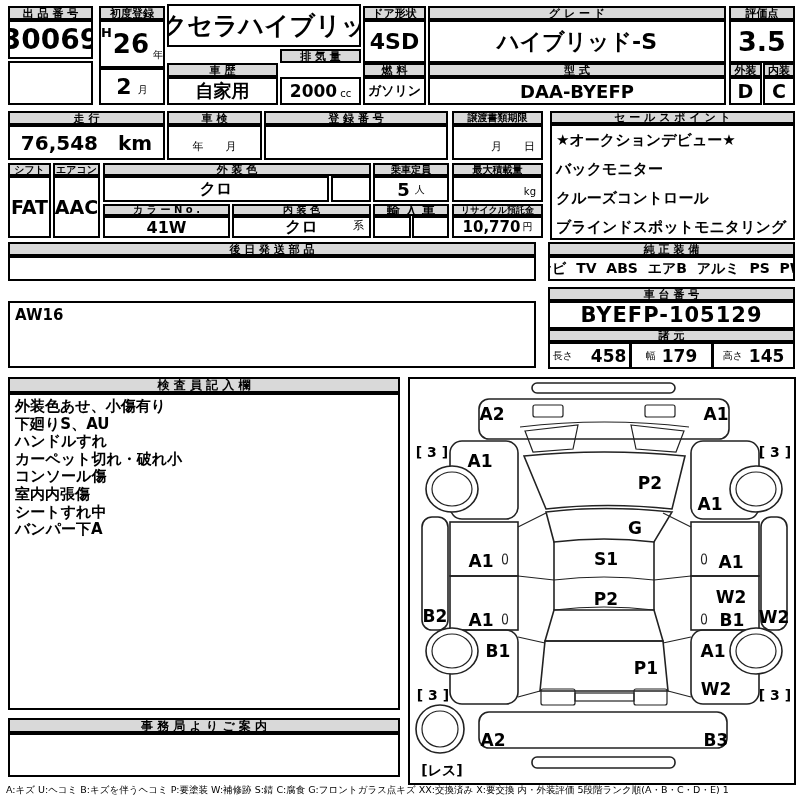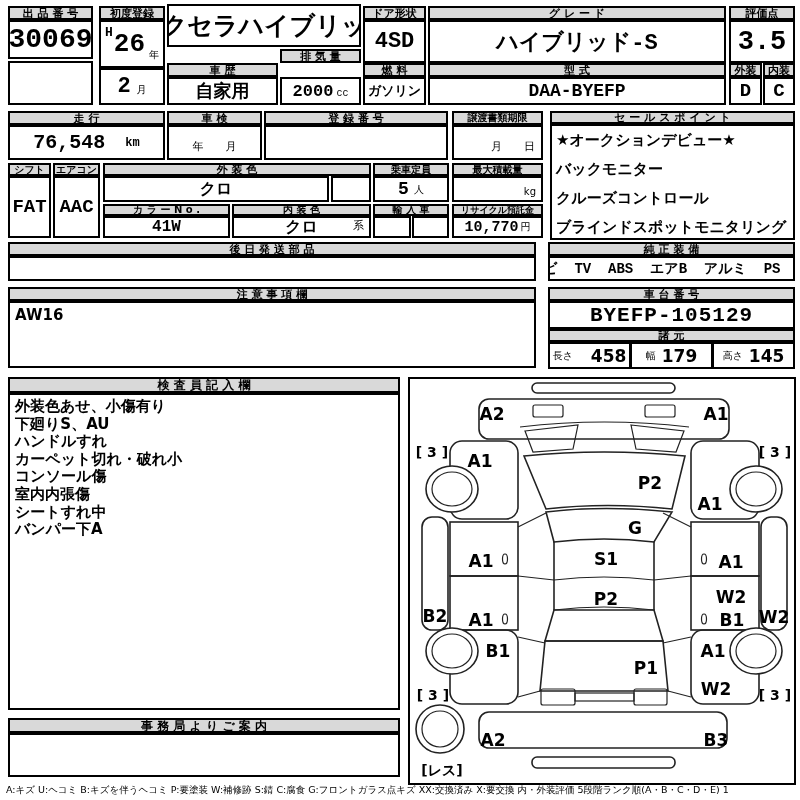--- a/index.html
+++ b/index.html
@@ -1,21 +1,21 @@
 <!DOCTYPE html>
 <html><head>
 <meta charset="utf-8">
 <style>
   html,body{margin:0;padding:0;background:#fff;}
   #sheet{position:relative;width:800px;height:800px;background:#fff;
     font-family:"DejaVu Sans","Liberation Sans",sans-serif;color:#000;}
   .cell{position:absolute;box-sizing:border-box;border:2px solid #000;background:#fff;
     display:flex;align-items:center;justify-content:center;overflow:hidden;white-space:nowrap;}
   .hdr{background:#d9d9d9;font-size:11px;font-weight:600;line-height:1;}
-  .val{font-weight:bold;font-family:Liberation Mono, monospace;}
+  .val{font-weight:bold;}
   .left{display:block;text-align:left;}
   .unit{font-weight:normal;}
   .sp-line{font-size:15px;font-weight:bold;line-height:29px;text-align:left;}
   .insp-line{font-size:15px;font-weight:bold;line-height:17.6px;text-align:left;}
   .legend{position:absolute;left:6px;top:784px;width:790px;font-size:9.5px;white-space:nowrap;}
   svg .car{fill:none;stroke:#222;stroke-width:1.6px;}
   svg .thin{fill:none;stroke:#222;stroke-width:1.2px;}
   svg .wheel{fill:#fff;stroke:#222;stroke-width:1.6px;}
   svg text.marker{font-family:"DejaVu Sans","Liberation Sans",sans-serif;
     font-size:17px;font-weight:bold;fill:#000;text-anchor:middle;}
@@ -69,21 +69,21 @@
   <div class="cell val" style="left:428px;top:77px;width:298px;height:28px;font-size:18px">DAA-BYEFP</div>
 
   <div class="cell hdr" style="left:729px;top:63px;width:33px;height:14px">外装</div>
   <div class="cell val" style="left:729px;top:77px;width:33px;height:28px;font-size:19px">D</div>
   <div class="cell hdr" style="left:763px;top:63px;width:32px;height:14px">内装</div>
   <div class="cell val" style="left:763px;top:77px;width:32px;height:28px;font-size:19px">C</div>
 
   <div class="cell hdr" style="left:8px;top:111px;width:157px;height:14px">走 行</div>
   <div class="cell val" style="left:8px;top:125px;width:157px;height:35px">
     <span style="font-size:20px">76,548</span>
-    <span style="font-size:12px;margin-left:20px">km</span>
+    <span style="font-size:20px;margin-left:20px">km</span>
   </div>
 
   <div class="cell hdr" style="left:167px;top:111px;width:95px;height:14px">車 検</div>
   <div class="cell" style="left:167px;top:125px;width:95px;height:35px;font-size:11px;align-items:flex-end;padding-bottom:4px">年　　月</div>
 
   <div class="cell hdr" style="left:264px;top:111px;width:184px;height:14px">登 録 番 号</div>
   <div class="cell" style="left:264px;top:125px;width:184px;height:35px"></div>
 
   <div class="cell hdr" style="left:452px;top:111px;width:91px;height:14px;font-size:10px">譲渡書類期限</div>
   <div class="cell" style="left:452px;top:125px;width:91px;height:35px;font-size:11px;align-items:flex-end;justify-content:flex-end;padding:0 6px 4px 0">月　　日</div>
@@ -117,34 +117,33 @@
 
   <div class="cell hdr" style="left:103px;top:204px;width:127px;height:12px;font-size:10px">カ ラ ー N o .</div>
   <div class="cell val" style="left:103px;top:216px;width:127px;height:22px;font-size:16px">41W</div>
 
   <div class="cell hdr" style="left:232px;top:204px;width:139px;height:12px;font-size:10px">内 装 色</div>
   <div class="cell val" style="left:232px;top:216px;width:139px;height:22px">
     <span style="font-size:16px">クロ</span>
     <span class="unit" style="position:absolute;right:5px;bottom:3px;font-size:11px">系</span>
   </div>
 
-  <div class="cell hdr" style="left:373px;top:204px;width:76px;height:12px;font-size:10px">輸 入 車</div>
+  <div class="cell hdr" style="left:373px;top:204px;width:76px;height:12px;font-size:13px">輸 入 車</div>
   <div class="cell" style="left:373px;top:216px;width:38px;height:22px"></div>
   <div class="cell" style="left:412px;top:216px;width:37px;height:22px"></div>
 
   <div class="cell hdr" style="left:452px;top:204px;width:91px;height:12px;font-size:9px">リサイクル預託金</div>
   <div class="cell val" style="left:452px;top:216px;width:91px;height:22px">
     <span style="font-size:15px">10,770</span>
     <span class="unit" style="font-size:10px;align-self:flex-end;margin:0 0 2px 2px">円</span>
   </div>
 
   <div class="cell hdr" style="left:8px;top:242px;width:528px;height:14px">後 日 発 送 部 品</div>
   <div class="cell" style="left:8px;top:256px;width:528px;height:25px"></div>
 
-  <div class="cell hdr" style="left:8px;top:287px;width:528px;height:14px">注 意 事 項 欄</div>
   <div class="cell left" style="left:8px;top:301px;width:528px;height:67px;font-size:15px;font-weight:bold;padding:3px 5px">AW16</div>
 
   <div class="cell hdr" style="left:548px;top:242px;width:247px;height:14px">純 正 装 備</div>
   <div class="cell val" style="left:548px;top:256px;width:247px;height:25px;font-size:14px;white-space:pre">ナビ  TV  ABS  エアB  アルミ  PS  PW</div>
 
   <div class="cell hdr" style="left:548px;top:287px;width:247px;height:14px">車 台 番 号</div>
   <div class="cell val" style="left:548px;top:301px;width:247px;height:28px;font-size:21px;letter-spacing:1px">BYEFP-105129</div>
 
   <div class="cell hdr" style="left:548px;top:329px;width:247px;height:13px">諸 元</div>
   <div class="cell" style="left:548px;top:342px;width:83px;height:27px">

